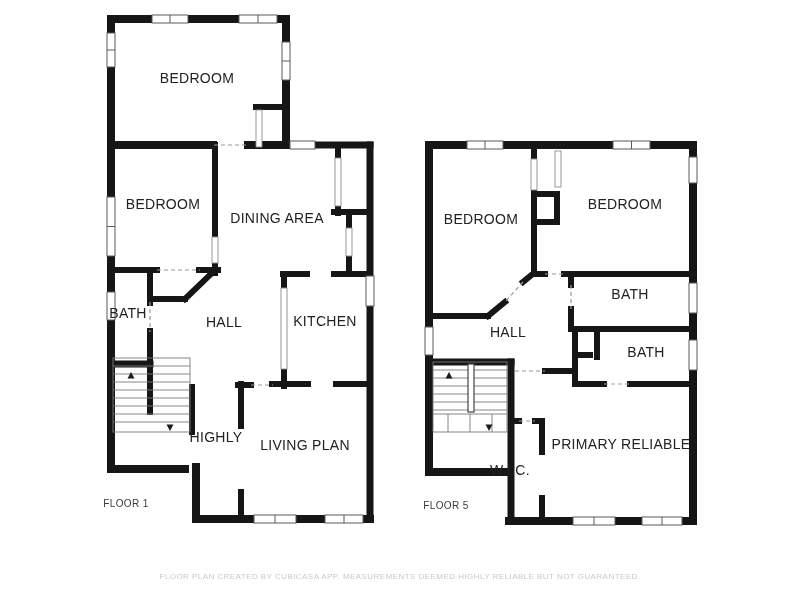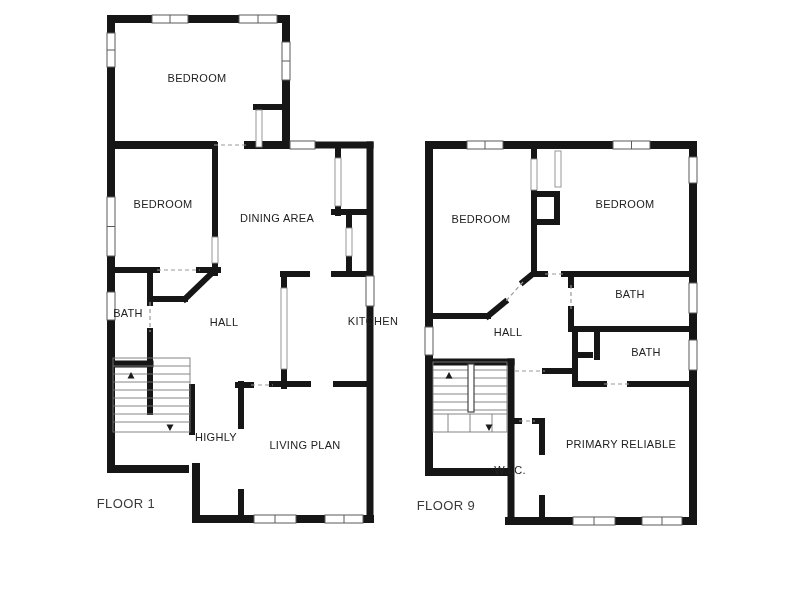--- a/index.html
+++ b/index.html
@@ -1,21 +1,21 @@
 <!DOCTYPE html>
 <html><head>
 <meta charset="utf-8">
 <style>
   html,body{margin:0;padding:0;background:#fff;}
   #stage{position:relative;width:800px;height:600px;background:#ffffff;overflow:hidden;
          font-family:"Liberation Sans", sans-serif;}
   #plan-svg{position:absolute;left:0;top:0;}
-  .room-label{position:absolute;transform:translate(-50%,-50%);font-size:11px;color:#222;
+  .room-label{position:absolute;transform:translate(-50%,-50%);font-size:14px;color:#222;
               letter-spacing:.3px;white-space:nowrap;font-family:"Liberation Sans",sans-serif;}
-  .floor-label{position:absolute;transform:translate(-50%,-50%);font-size:13px;color:#3a3a3a;
+  .floor-label{position:absolute;transform:translate(-50%,-50%);font-size:10px;color:#3a3a3a;
                letter-spacing:.4px;white-space:nowrap;}
   .disclaimer{position:absolute;left:0;right:0;top:572px;text-align:center;font-size:8px;
               color:#c9c9c9;letter-spacing:.45px;}
 </style>
 </head>
 <body>
 
 <div id="stage">
   <svg id="plan-svg" width="800" height="600" viewBox="0 0 800 600">
       <line x1="111" y1="19" x2="286" y2="19" stroke="#161616" stroke-width="8" stroke-linecap="square"></line>
@@ -154,26 +154,27 @@
       <rect x="468" y="364" width="6" height="48" fill="#ffffff" stroke="#444444" stroke-width="1.2"></rect>
       <polygon points="449,372 445.5,378.5 452.5,378.5" fill="#1c1c1c"></polygon>
       <polygon points="489,431 485.5,424.5 492.5,424.5" fill="#1c1c1c"></polygon>
     </svg>
   <div id="labels">
       <div class="room-label" style="left: 197px; top: 78px;">BEDROOM</div>
       <div class="room-label" style="left: 163px; top: 204px;">BEDROOM</div>
       <div class="room-label" style="left: 277px; top: 203px; margin-top: 15px;">DINING AREA</div>
       <div class="room-label" style="left: 128px; top: 313px;">BATH</div>
       <div class="room-label" style="left: 224px; top: 322px;">HALL</div>
-      <div class="room-label" style="left: 325px; top: 321px; margin-left: 48px;">KITCHEN</div>
+      <div class="room-label" style="left: 325px; top: 321px;">KITCHEN</div>
       <div class="room-label" style="left: 216px; top: 437px;">HIGHLY</div>
       <div class="room-label" style="left: 305px; top: 445px;">LIVING PLAN</div>
       <div class="floor-label" style="left: 126px; top: 503px;">FLOOR 1</div>
       <div class="room-label" style="left: 481px; top: 219px;">BEDROOM</div>
       <div class="room-label" style="left: 625px; top: 204px;">BEDROOM</div>
       <div class="room-label" style="left: 630px; top: 294px;">BATH</div>
       <div class="room-label" style="left: 508px; top: 332px;">HALL</div>
       <div class="room-label" style="left: 646px; top: 352px;">BATH</div>
       <div class="room-label" style="left: 510px; top: 470px;">W.I.C.</div>
       <div class="room-label" style="left: 621px; top: 444px;">PRIMARY RELIABLE</div>
-      <div class="floor-label" style="left: 446px; top: 505px;">FLOOR 9</div>
+      <div class="floor-label" style="left: 446px; top: 505px;">FLOOR 5</div>
     </div>
+  <div class="disclaimer">FLOOR PLAN CREATED BY CUBICASA APP. MEASUREMENTS DEEMED HIGHLY RELIABLE BUT NOT GUARANTEED.</div>
 </div>
 
 </body></html>

